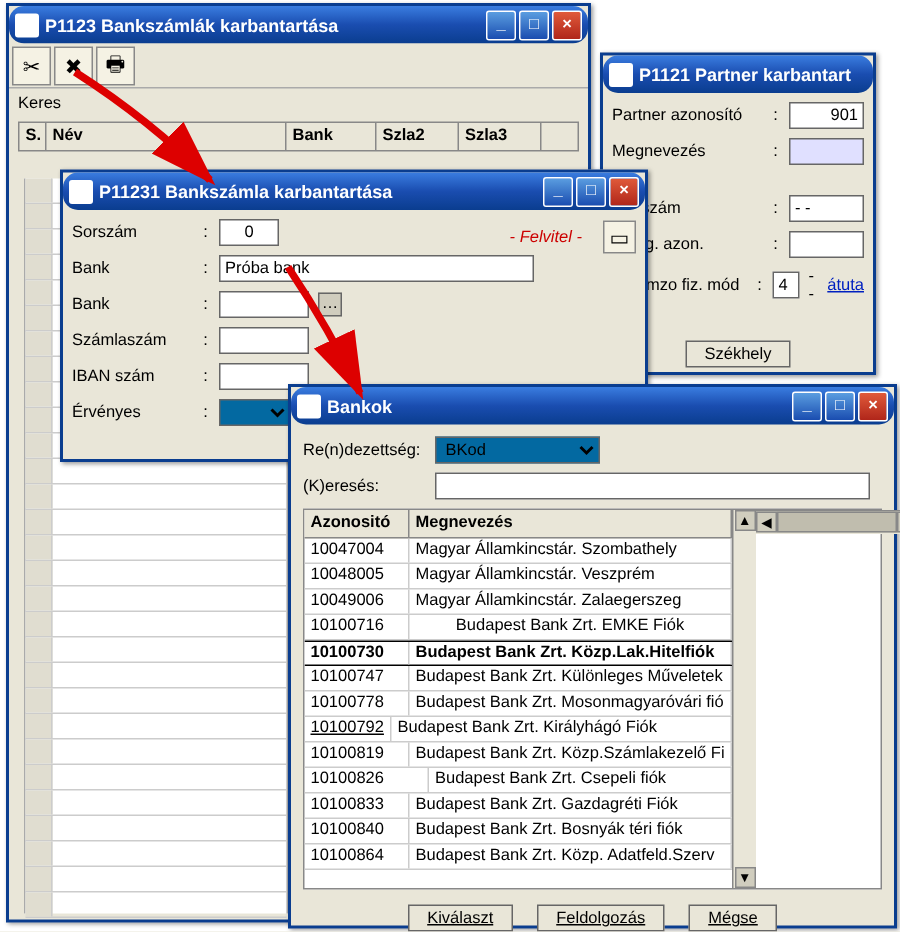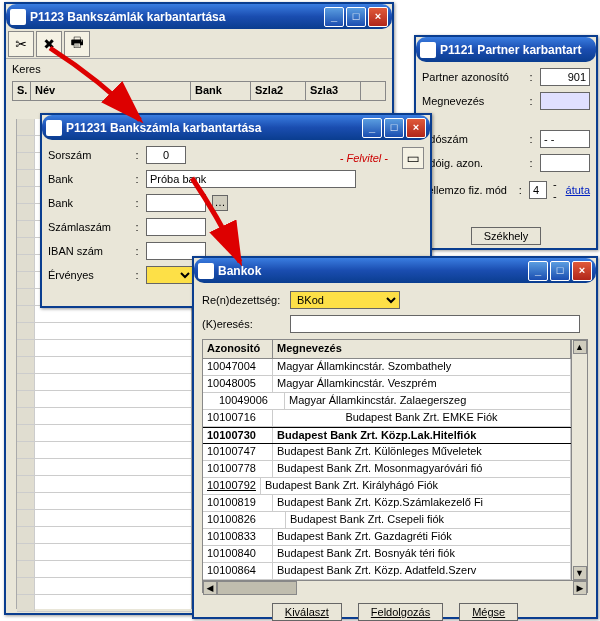--- a/index.html
+++ b/index.html
@@ -84,21 +84,21 @@
   .button {
     border: 1px solid #666;
     background: #e9e6d8;
     padding: 2px 12px;
     font-family: inherit;
     font-size: 11px;
     cursor: pointer;
   }
   .dropdown {
     border: 1px solid #666;
-    background: #fde047;
+    background: #0369a1;
     height: 18px;
     padding: 0 2px;
     font-family: inherit;
     font-size: 11px;
   }
   .grid {
     border: 1px solid #888;
     background: #fff;
   }
   .grid-header {
@@ -317,21 +317,21 @@
         <div class="c1"></div>
         <div class="c2"></div>
       </div>
       <div class="er">
         <div class="c1"></div>
         <div class="c2"></div>
       </div>
     </div>
 </div>
 
-<div class="window" style="left:414px; top:35px; width:184px; height:215px;">
+<div class="window" style="left:400px; top:35px; width:184px; height:215px;">
   <div class="titlebar">
     <span class="title-icon"></span>
     <span class="title-text">P1121 Partner karbantart</span>
   </div>
   <div class="window-body">
     <div class="form-row">
       <span class="form-label" style="width:100px">Partner azonosító</span>
       <span class="colon">:</span>
       <input class="input" style="width: 50px; text-align: right;" value="901">
     </div>
@@ -429,38 +429,38 @@
     <div class="form-row">
       <span style="width:82px">Re(n)dezettség:</span>
       <select class="dropdown" style="width:110px">
         <option>BKod</option>
       </select>
     </div>
     <div class="form-row">
       <span style="width:82px">(K)eresés:</span>
       <input class="input" style="width: 290px;">
     </div>
-    <div class="grid" style="height:254px;display:flex;flex-direction:column;">
+    <div class="grid" style="height:254px;display:flex;flex-direction:row;">
       <div style="display:flex;">
         <div style="flex:1">
           <div class="grid-header">
             <div class="grid-header-cell" style="width:70px">Azonositó</div>
             <div class="grid-header-cell" style="flex:1">Megnevezés</div>
           </div>
           <div class="grid-body" id="bankok-rows">
               <div class="grid-row">
                 <div class="grid-cell" style="width: 70px;">10047004</div>
                 <div class="grid-cell" style="flex: 1 1 0%;">Magyar Államkincstár. Szombathely</div>
               </div>
               <div class="grid-row">
                 <div class="grid-cell" style="width: 70px;">10048005</div>
                 <div class="grid-cell" style="flex: 1 1 0%;">Magyar Államkincstár. Veszprém</div>
               </div>
               <div class="grid-row">
-                <div class="grid-cell" style="width: 70px; margin-left: 12px;">10049006</div>
+                <div class="grid-cell" style="width: 70px;">10049006</div>
                 <div class="grid-cell" style="flex: 1 1 0%;">Magyar Államkincstár. Zalaegerszeg</div>
               </div>
               <div class="grid-row">
                 <div class="grid-cell" style="width: 70px;">10100716</div>
                 <div class="grid-cell" style="flex: 1 1 0%; text-align: center;">Budapest Bank Zrt. EMKE Fiók</div>
               </div>
               <div class="grid-row sel">
                 <div class="grid-cell" style="width: 70px;">10100730</div>
                 <div class="grid-cell" style="flex: 1 1 0%;">Budapest Bank Zrt. Közp.Lak.Hitelfiók</div>
               </div>

